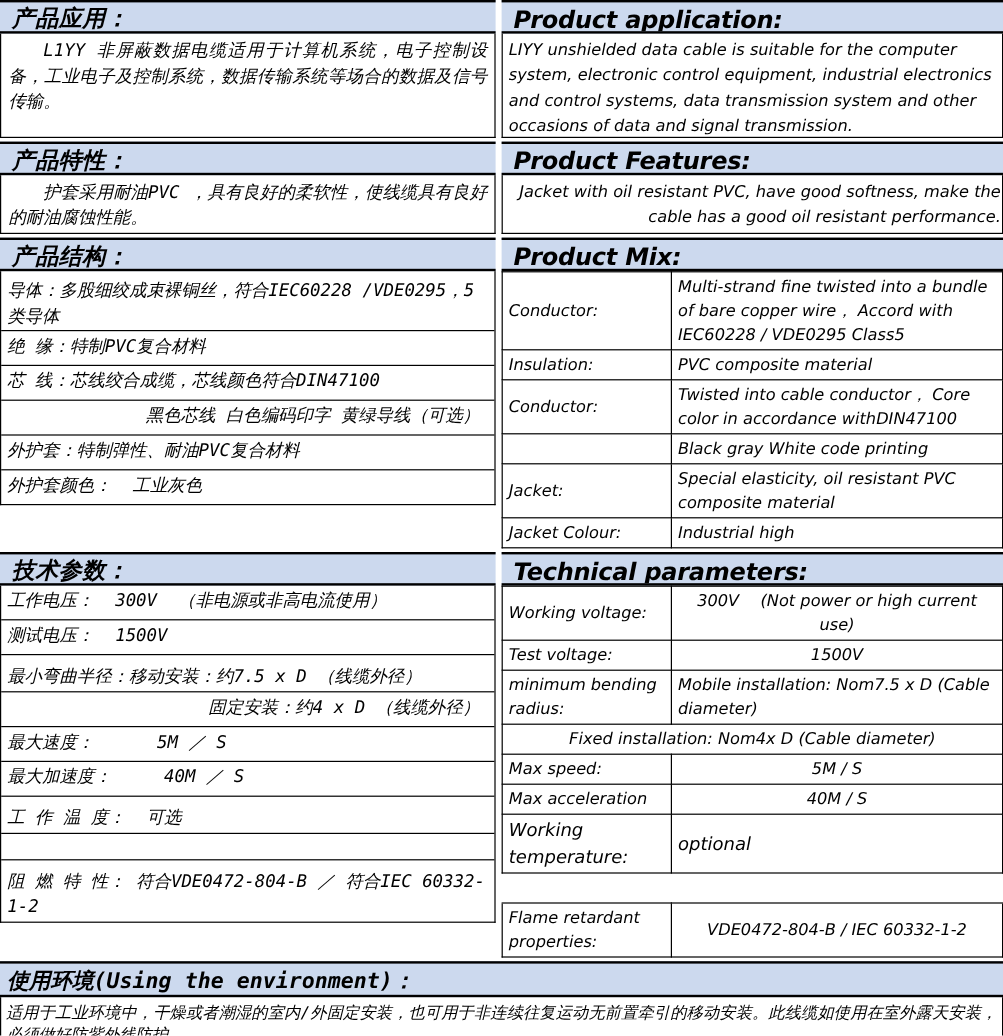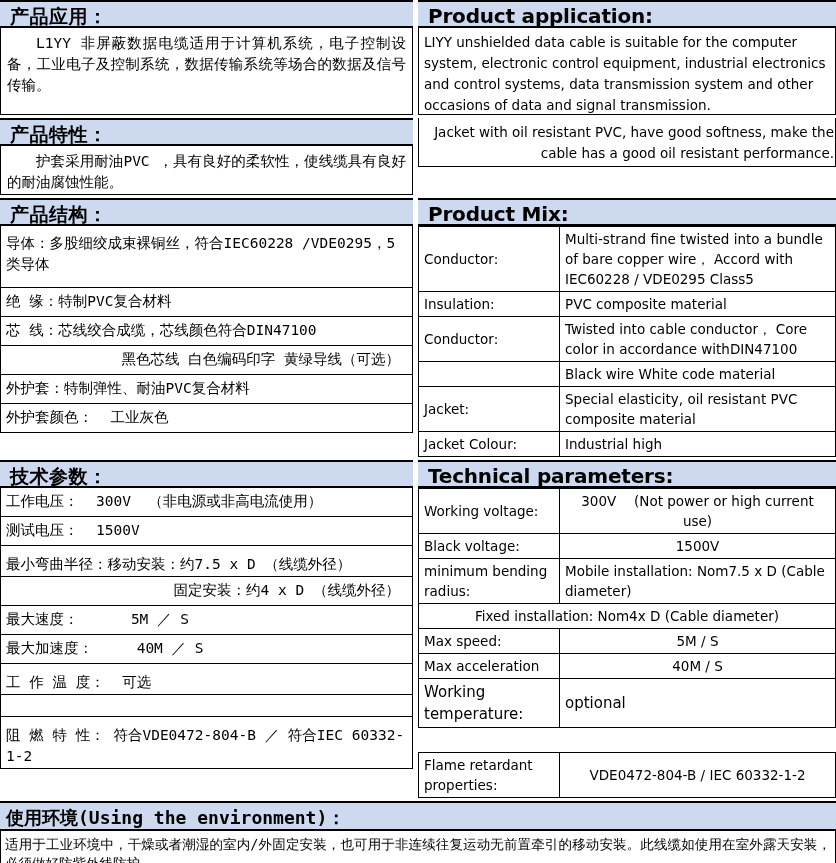--- a/index.html
+++ b/index.html
@@ -12,20 +12,21 @@
     height: 863px;
     font-family: "Liberation Sans", "DejaVu Sans", sans-serif;
     color: #000000;
     overflow: hidden;
   }
   .page {
     position: relative;
     width: 836px;
     height: 863px;
     box-sizing: border-box;
+    font-style: italic;
   }
 
   
   .cols {
     display: flex;
     width: 836px;
     gap: 5px;
   }
   .col-left  { width: 413px; flex: 0 0 413px; }
   .col-right { width: 418px; flex: 0 0 418px; }
@@ -89,21 +90,21 @@
   .row {
     border-bottom: 1px solid #000;
     box-sizing: border-box;
     font-family: "DejaVu Sans Mono", "Liberation Mono", monospace;
     font-size: 14.5px;
     line-height: 21px;
     padding: 3px 5px 4px 5px;
     white-space: pre-wrap;
   }
   .row:last-child { border-bottom: none; }
-  .row.tall   { padding-top: 7px; padding-bottom: 12px; }
+  .row.tall   { padding-top: 7px; padding-bottom: 0; }
   .row.right  { text-align: right; padding-right: 12px; }
   .row.empty  { height: 22px; padding: 0; }
   .row.pad2   { padding-top: 8px; padding-bottom: 1px; }
 
   
   table.kv {
     width: 100%;
     border-collapse: collapse;
     table-layout: fixed;
     font-family: "DejaVu Sans", "Liberation Sans", sans-serif;
@@ -157,20 +158,21 @@
   </div>
 
   <div class="cols" style="margin-top:3px;">
     <div class="col-left">
       <div class="bar cn">产品特性：</div>
       <div class="box" style="height:49px;">
         <div class="para-cn indent">护套采用耐油PVC ，具有良好的柔软性，使线缆具有良好的耐油腐蚀性能。</div>
       </div>
     </div>
     <div class="col-right">
+      <div class="bar en">Product Features:</div>
       <div class="box" style="height:49px;text-align:right;">
         <div class="para-en">Jacket with oil resistant PVC, have good softness, make the cable has a good oil resistant performance.</div>
       </div>
     </div>
   </div>
 
   <div class="cols" style="margin-top:3px;">
     <div class="col-left">
       <div class="bar cn">产品结构：</div>
       <div class="rows">
@@ -193,21 +195,21 @@
         <tr>
           <td class="k">Insulation:</td>
           <td class="v"> PVC composite material</td>
         </tr>
         <tr>
           <td class="k">Conductor:</td>
           <td class="v">Twisted into cable conductor， Core color in accordance withDIN47100</td>
         </tr>
         <tr>
           <td class="k"></td>
-          <td class="v">Black wire    White code material</td>
+          <td class="v">Black gray    White code printing</td>
         </tr>
         <tr>
           <td class="k">Jacket:</td>
           <td class="v">Special elasticity, oil resistant PVC composite material</td>
         </tr>
         <tr>
           <td class="k">Jacket Colour:</td>
           <td class="v"> Industrial high</td>
         </tr>
       </tbody>
@@ -232,21 +234,21 @@
     </div>
     <div class="col-right">
       <div class="bar en">Technical parameters:</div>
       <table class="kv">
         <tbody>
             <tr>
           <td class="k">Working voltage:</td>
           <td class="v ctr">300V　 (Not power or high current use)</td>
         </tr>
         <tr>
-          <td class="k">Black voltage:</td>
+          <td class="k">Test voltage:</td>
           <td class="v ctr">1500V</td>
         </tr>
         <tr>
           <td class="k">minimum bending radius:</td>
           <td class="v">Mobile installation:  Nom7.5 x D (Cable diameter)</td>
         </tr>
         <tr>
           <td class="full" colspan="2">Fixed installation:  Nom4x D (Cable diameter)</td>
         </tr>
         <tr>

